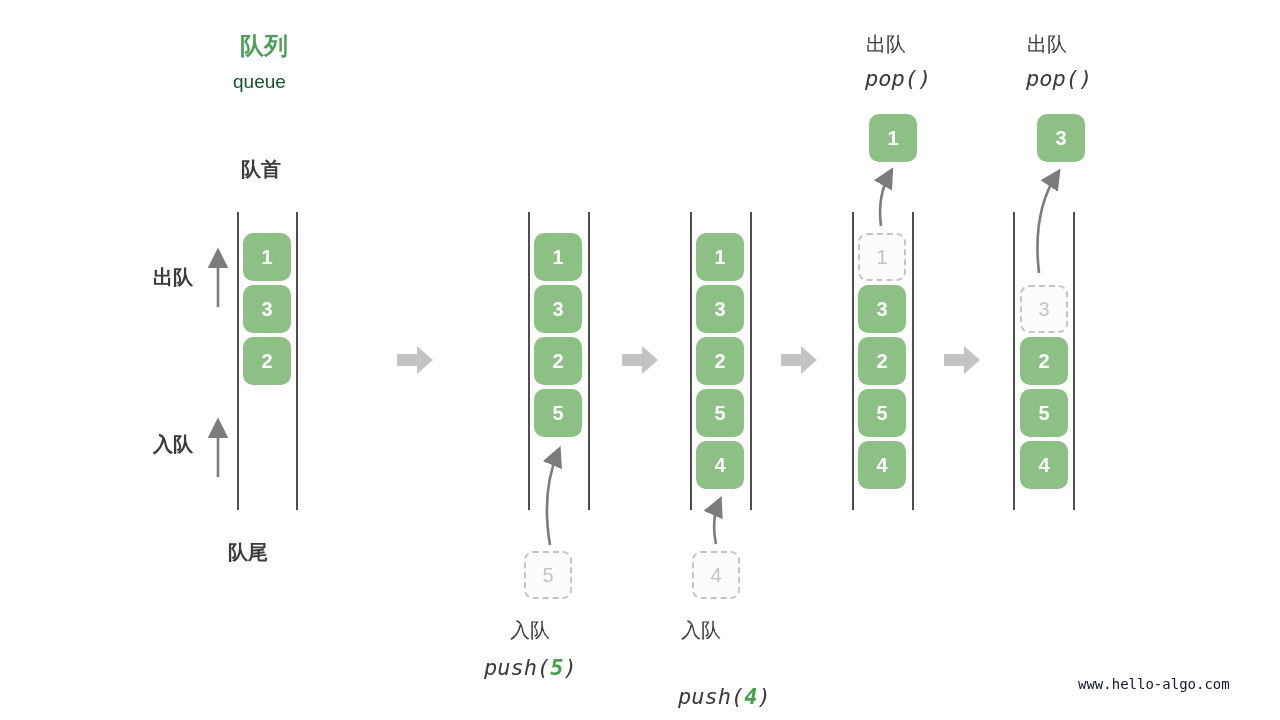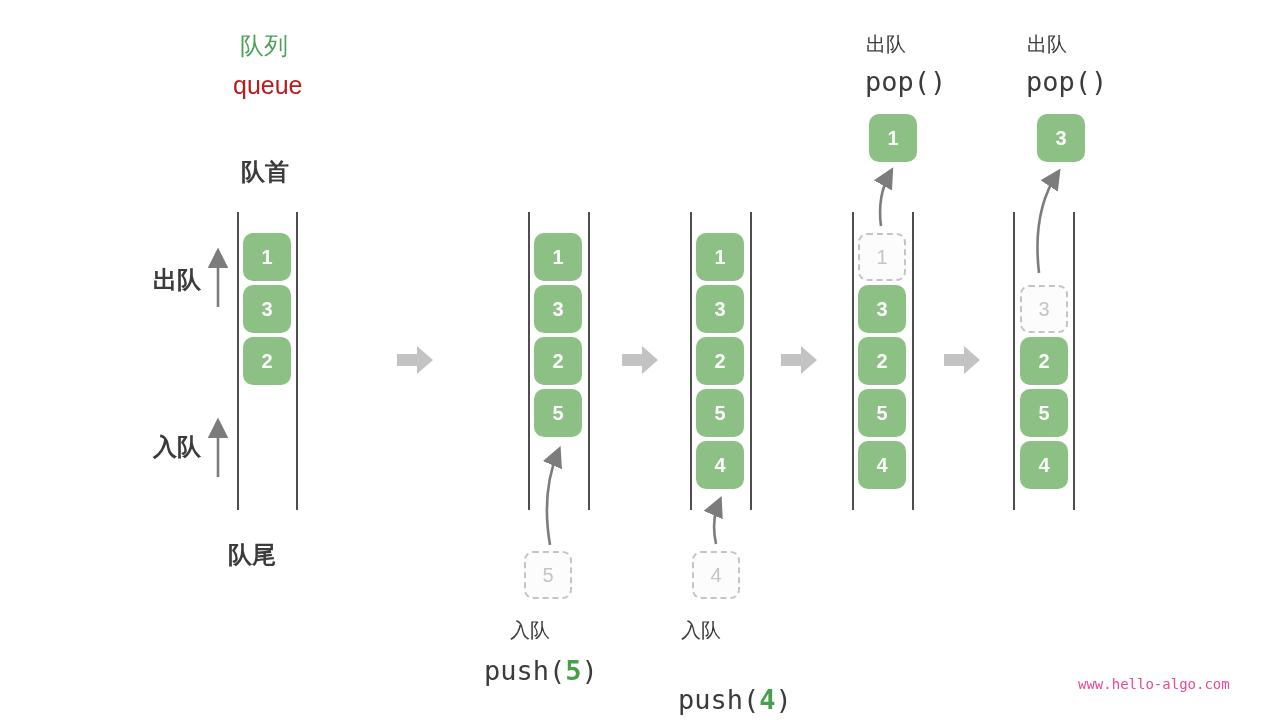--- a/index.html
+++ b/index.html
@@ -2,48 +2,48 @@
 <html style="--title_green: #4da05a; --box_green: #8cc084; --arg_green: #47a04b; --ghost_gray: #c4c4c4; --arrow_gray: #7c7c7c; --flow_arrow_gray: #c3c3c3;"><head>
 <meta charset="utf-8">
 <style>
   html,body { margin:0; padding:0; background:#fff; }
   .canvas {
     position:relative; width:1280px; height:720px; background:#ffffff;
     font-family:"Liberation Sans", sans-serif; overflow:hidden;
     color:#3b3b3b;
   }
 
-  .title-zh { position:absolute; left:240px; top:30px; font-size:24px; font-weight:normal; color:var(--title_green,#4da05a); }
-  .title-en { position:absolute; left:233px; top:71px; font-size:25px; color:#b91c1c; }
+  .title-zh { position:absolute; left:240px; top:30px; font-size:24px; font-weight:bold; color:var(--title_green,#4da05a); }
+  .title-en { position:absolute; left:233px; top:71px; font-size:19px; color:#14532d; }
 
-  .lbl { position:absolute; font-size:24px; color:#3b3b3b; }
+  .lbl { position:absolute; font-size:20px; color:#3b3b3b; }
   .lbl.bold { font-weight:bold; }
 
   .vline { position:absolute; top:212px; height:298px; width:2px; background:#4e4e4e; }
 
   .box {
     position:absolute; width:48px; height:48px; border-radius:10px;
     background:var(--box_green,#8cc084); color:#fdfdfd;
     font-size:20px; font-weight:bold;
     display:flex; align-items:center; justify-content:center;
   }
   .ghost {
     position:absolute; width:44px; height:44px; border-radius:9px;
     background:#fcfcfc; border:2px dashed var(--ghost_gray,#c4c4c4);
     color:var(--ghost_gray,#c4c4c4); font-size:20px; font-weight:normal;
     display:flex; align-items:center; justify-content:center;
   }
 
   .op-word { position:absolute; font-size:20px; color:#3b3b3b; }
-  .op-code { position:absolute; font-size:27px; color:#3b3b3b; font-family:"DejaVu Sans Mono", monospace; }
+  .op-code { position:absolute; font-size:22px; color:#3b3b3b; font-family:"DejaVu Sans Mono", monospace;font-style:italic; }
   .op-code .arg { color:var(--arg_green,#47a04b); font-weight:bold; }
 
   .watermark {
     position:absolute; left:1078px; top:676px; font-size:14px;
-    color:#ec4899; font-family:"DejaVu Sans Mono", monospace;
+    color:#0f172a; font-family:"DejaVu Sans Mono", monospace;
   }
 
   svg.overlay { position:absolute; left:0; top:0; width:1280px; height:720px; pointer-events:none; }
 </style>
 </head>
 <body>
 
 <div class="canvas">
 
   <div class="title-zh">队列</div>

